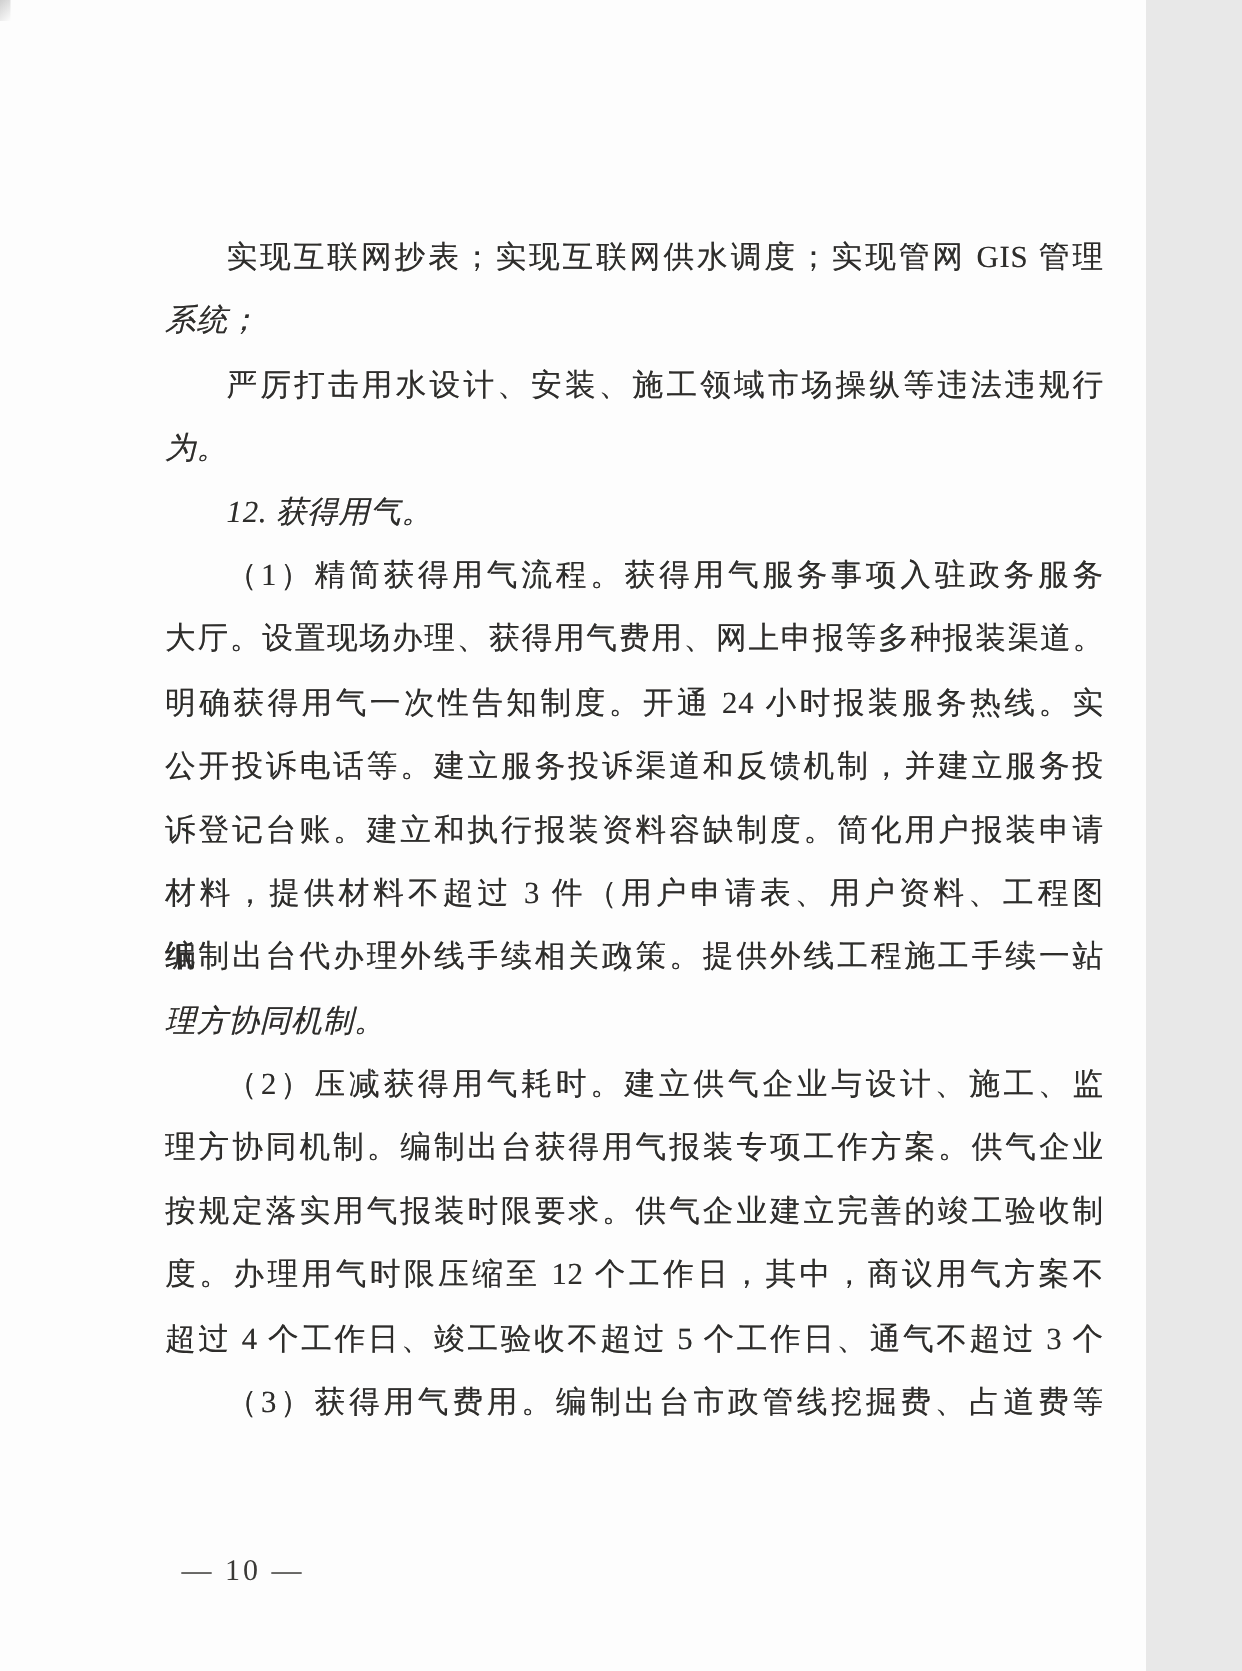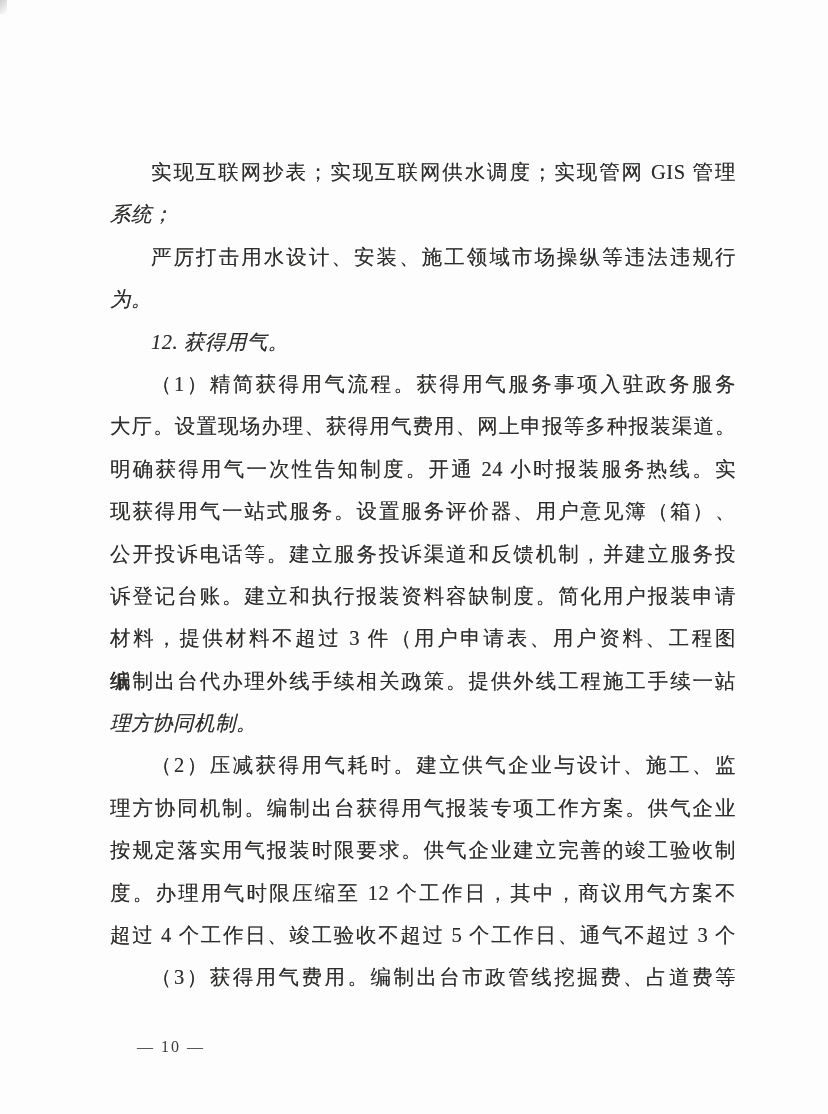--- a/index.html
+++ b/index.html
@@ -3,21 +3,21 @@
 <meta charset="utf-8">
 <style>
   html, body {
     margin: 0;
     padding: 0;
     background: #e8e8e8;
     font-family: "Liberation Serif", "DejaVu Serif", serif;
   }
   .page {
     position: relative;
-    width: 828px;
+    width: 764px;
     height: 1114px;
     background: #fdfdfd;
     overflow: hidden;
     color: #2e2d2b;
   }
   .body-text {
     position: absolute;
     left: 110px;
     top: 151px;
     width: 626px;
@@ -42,25 +42,24 @@
     text-indent: 2em;
   }
   .line.end {
     text-align-last: left;
     font-style: italic;
   }
   .page-number {
     position: absolute;
     left: 121px;
     top: 1033px;
-    font-size: 16px;
+    font-size: 20px;
     line-height: 28px;
     letter-spacing: 2px;
     color: #3a3936;
-    margin-left: 16px;
   }
   
   .scan-edge {
     position: absolute;
     left: 0;
     top: 0;
     width: 7px;
     height: 14px;
     background: linear-gradient(135deg, rgba(150,150,150,0.45), rgba(255,255,255,0));
   }
@@ -84,21 +83,20 @@
     </div>
 
     <div class="paragraph">
       <span class="line first end">12. 获得用气。</span>
     </div>
 
     <div class="paragraph">
       <span class="line first">（1）精简获得用气流程。获得用气服务事项入驻政务服务</span>
       <span class="line">大厅。设置现场办理、获得用气费用、网上申报等多种报装渠道。</span>
       <span class="line">明确获得用气一次性告知制度。开通 24 小时报装服务热线。实</span>
-      <span class="line">现获得用气一站式服务。设置服务评价器、用户意见簿（箱）、</span>
       <span class="line">公开投诉电话等。建立服务投诉渠道和反馈机制，并建立服务投</span>
       <span class="line">诉登记台账。建立和执行报装资料容缺制度。简化用户报装申请</span>
       <span class="line">材料，提供材料不超过 3 件（用户申请表、用户资料、工程图纸）。</span>
       <span class="line">编制出台代办理外线手续相关政策。提供外线工程施工手续一站</span>
       <span class="line end">理方协同机制。</span>
     </div>
 
     <div class="paragraph">
       <span class="line first">（2）压减获得用气耗时。建立供气企业与设计、施工、监</span>
       <span class="line">理方协同机制。编制出台获得用气报装专项工作方案。供气企业</span>

